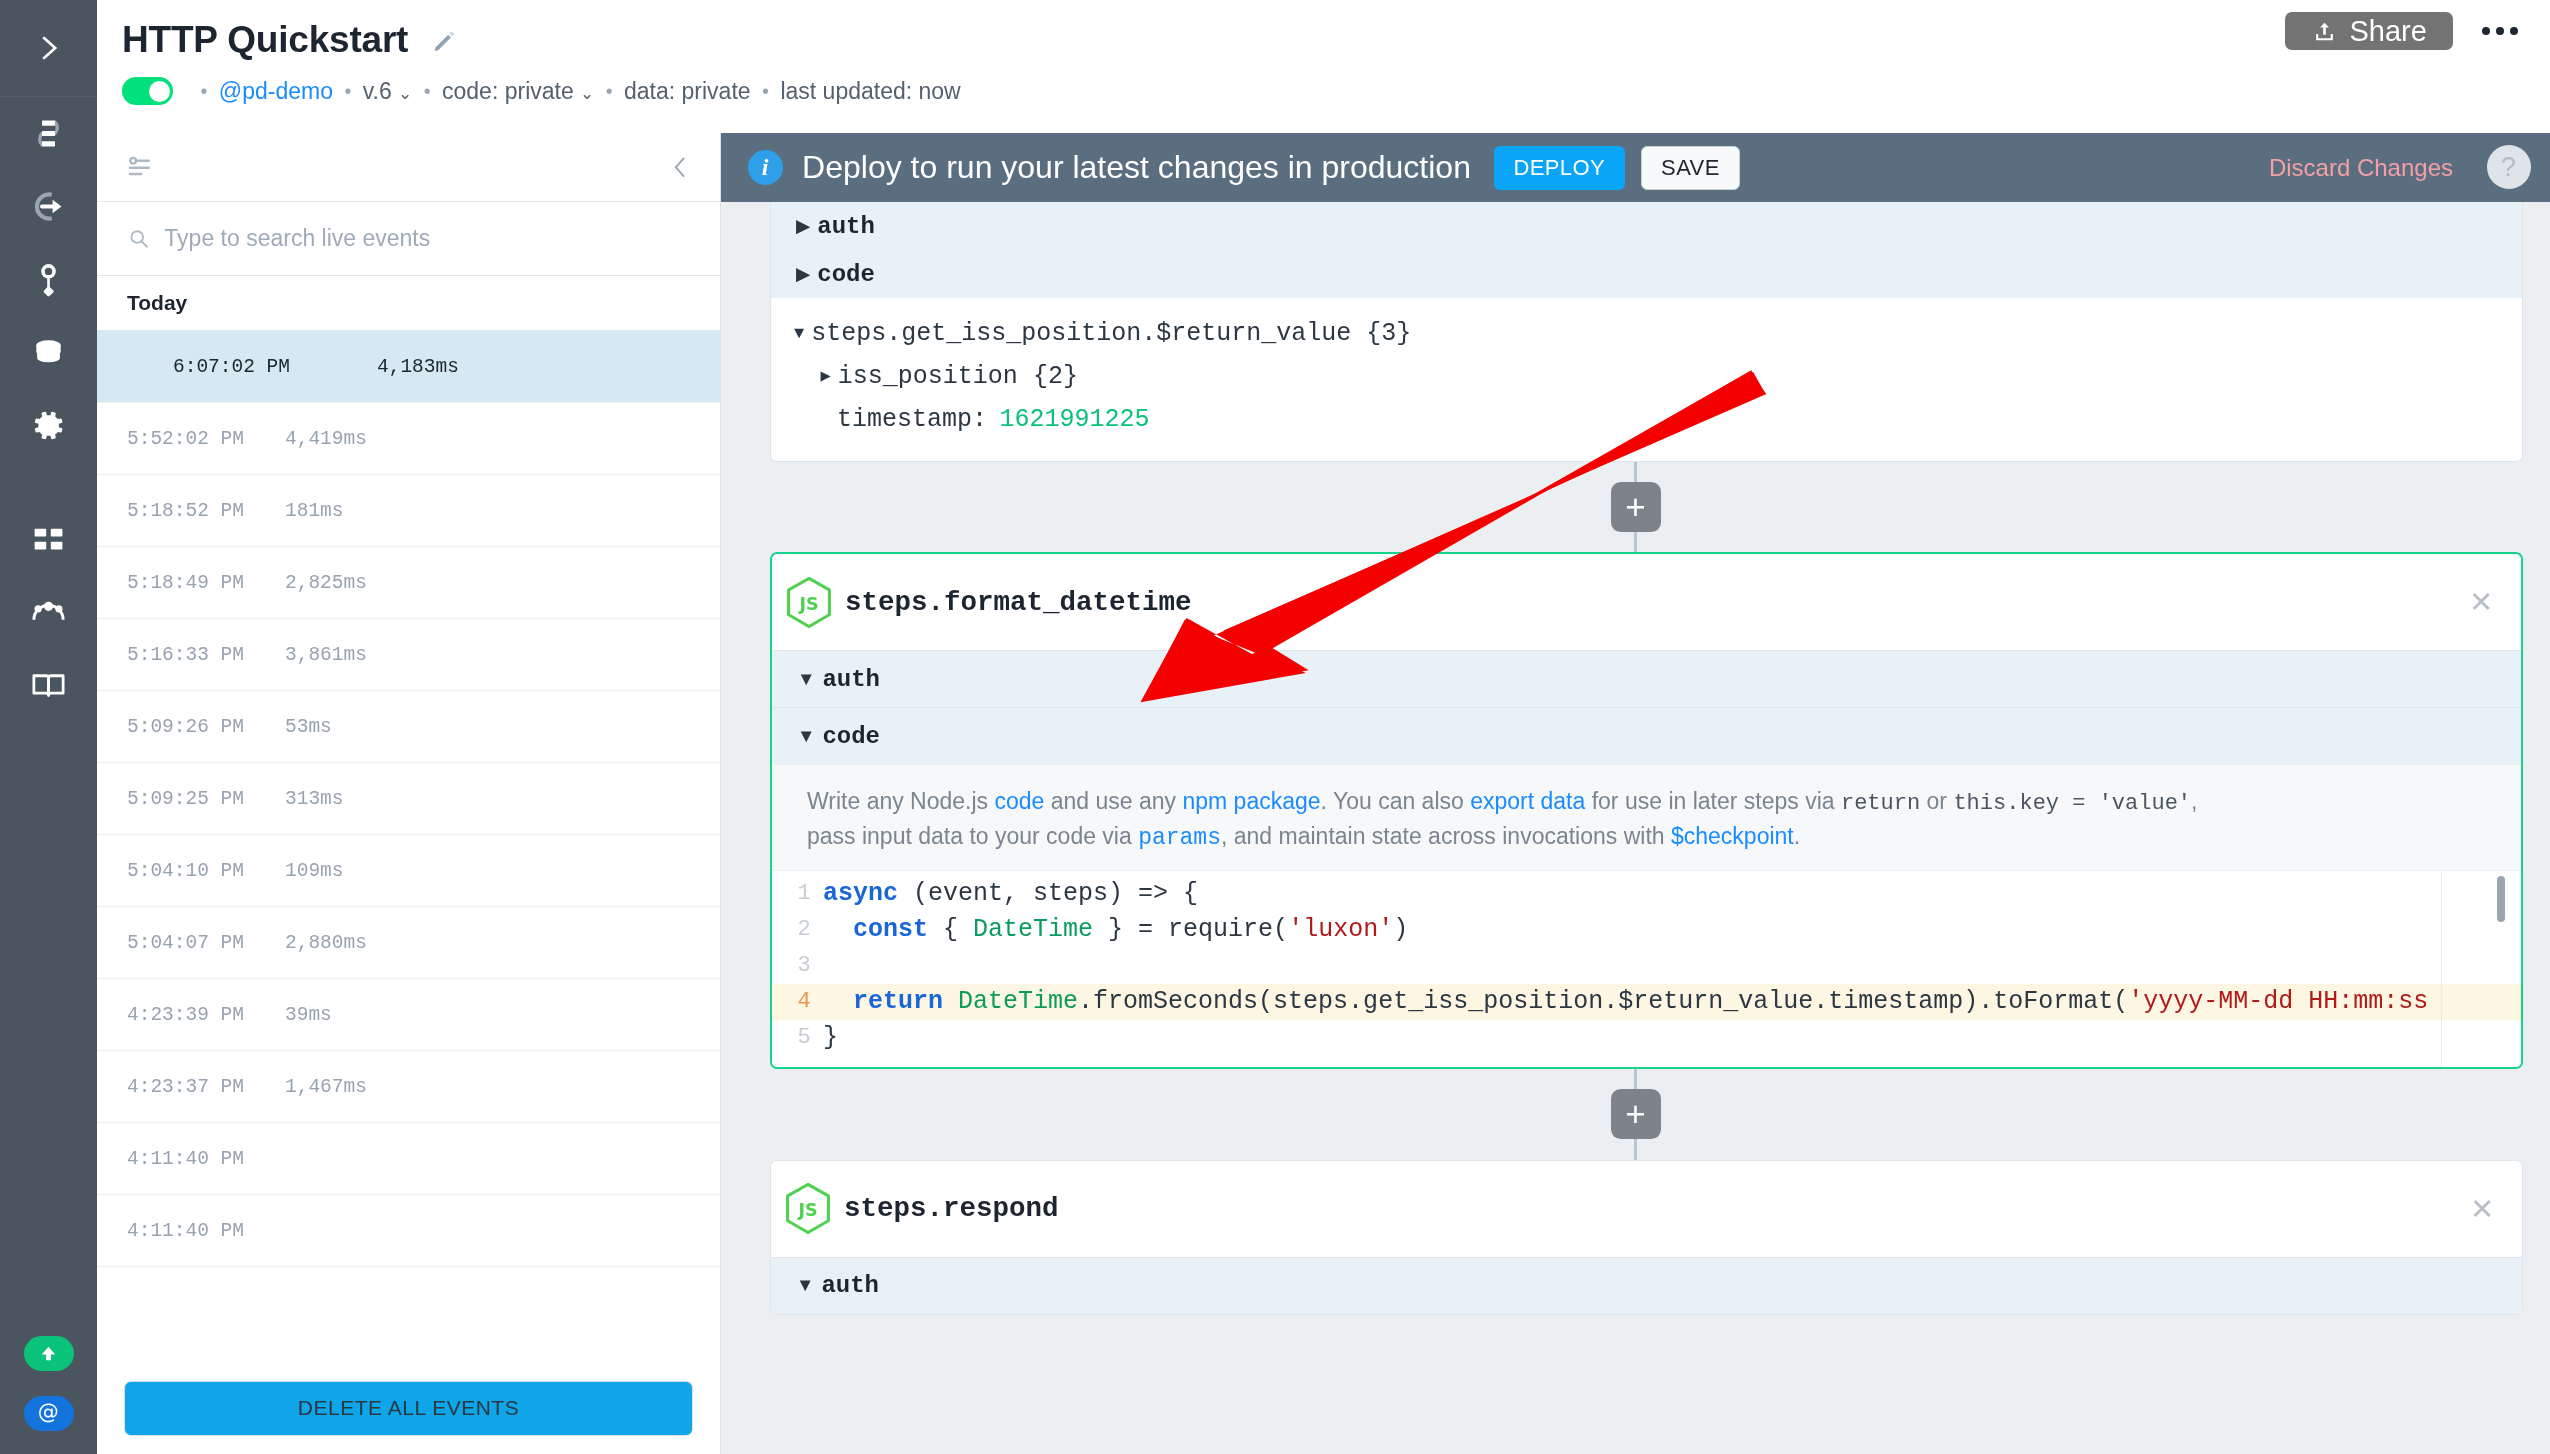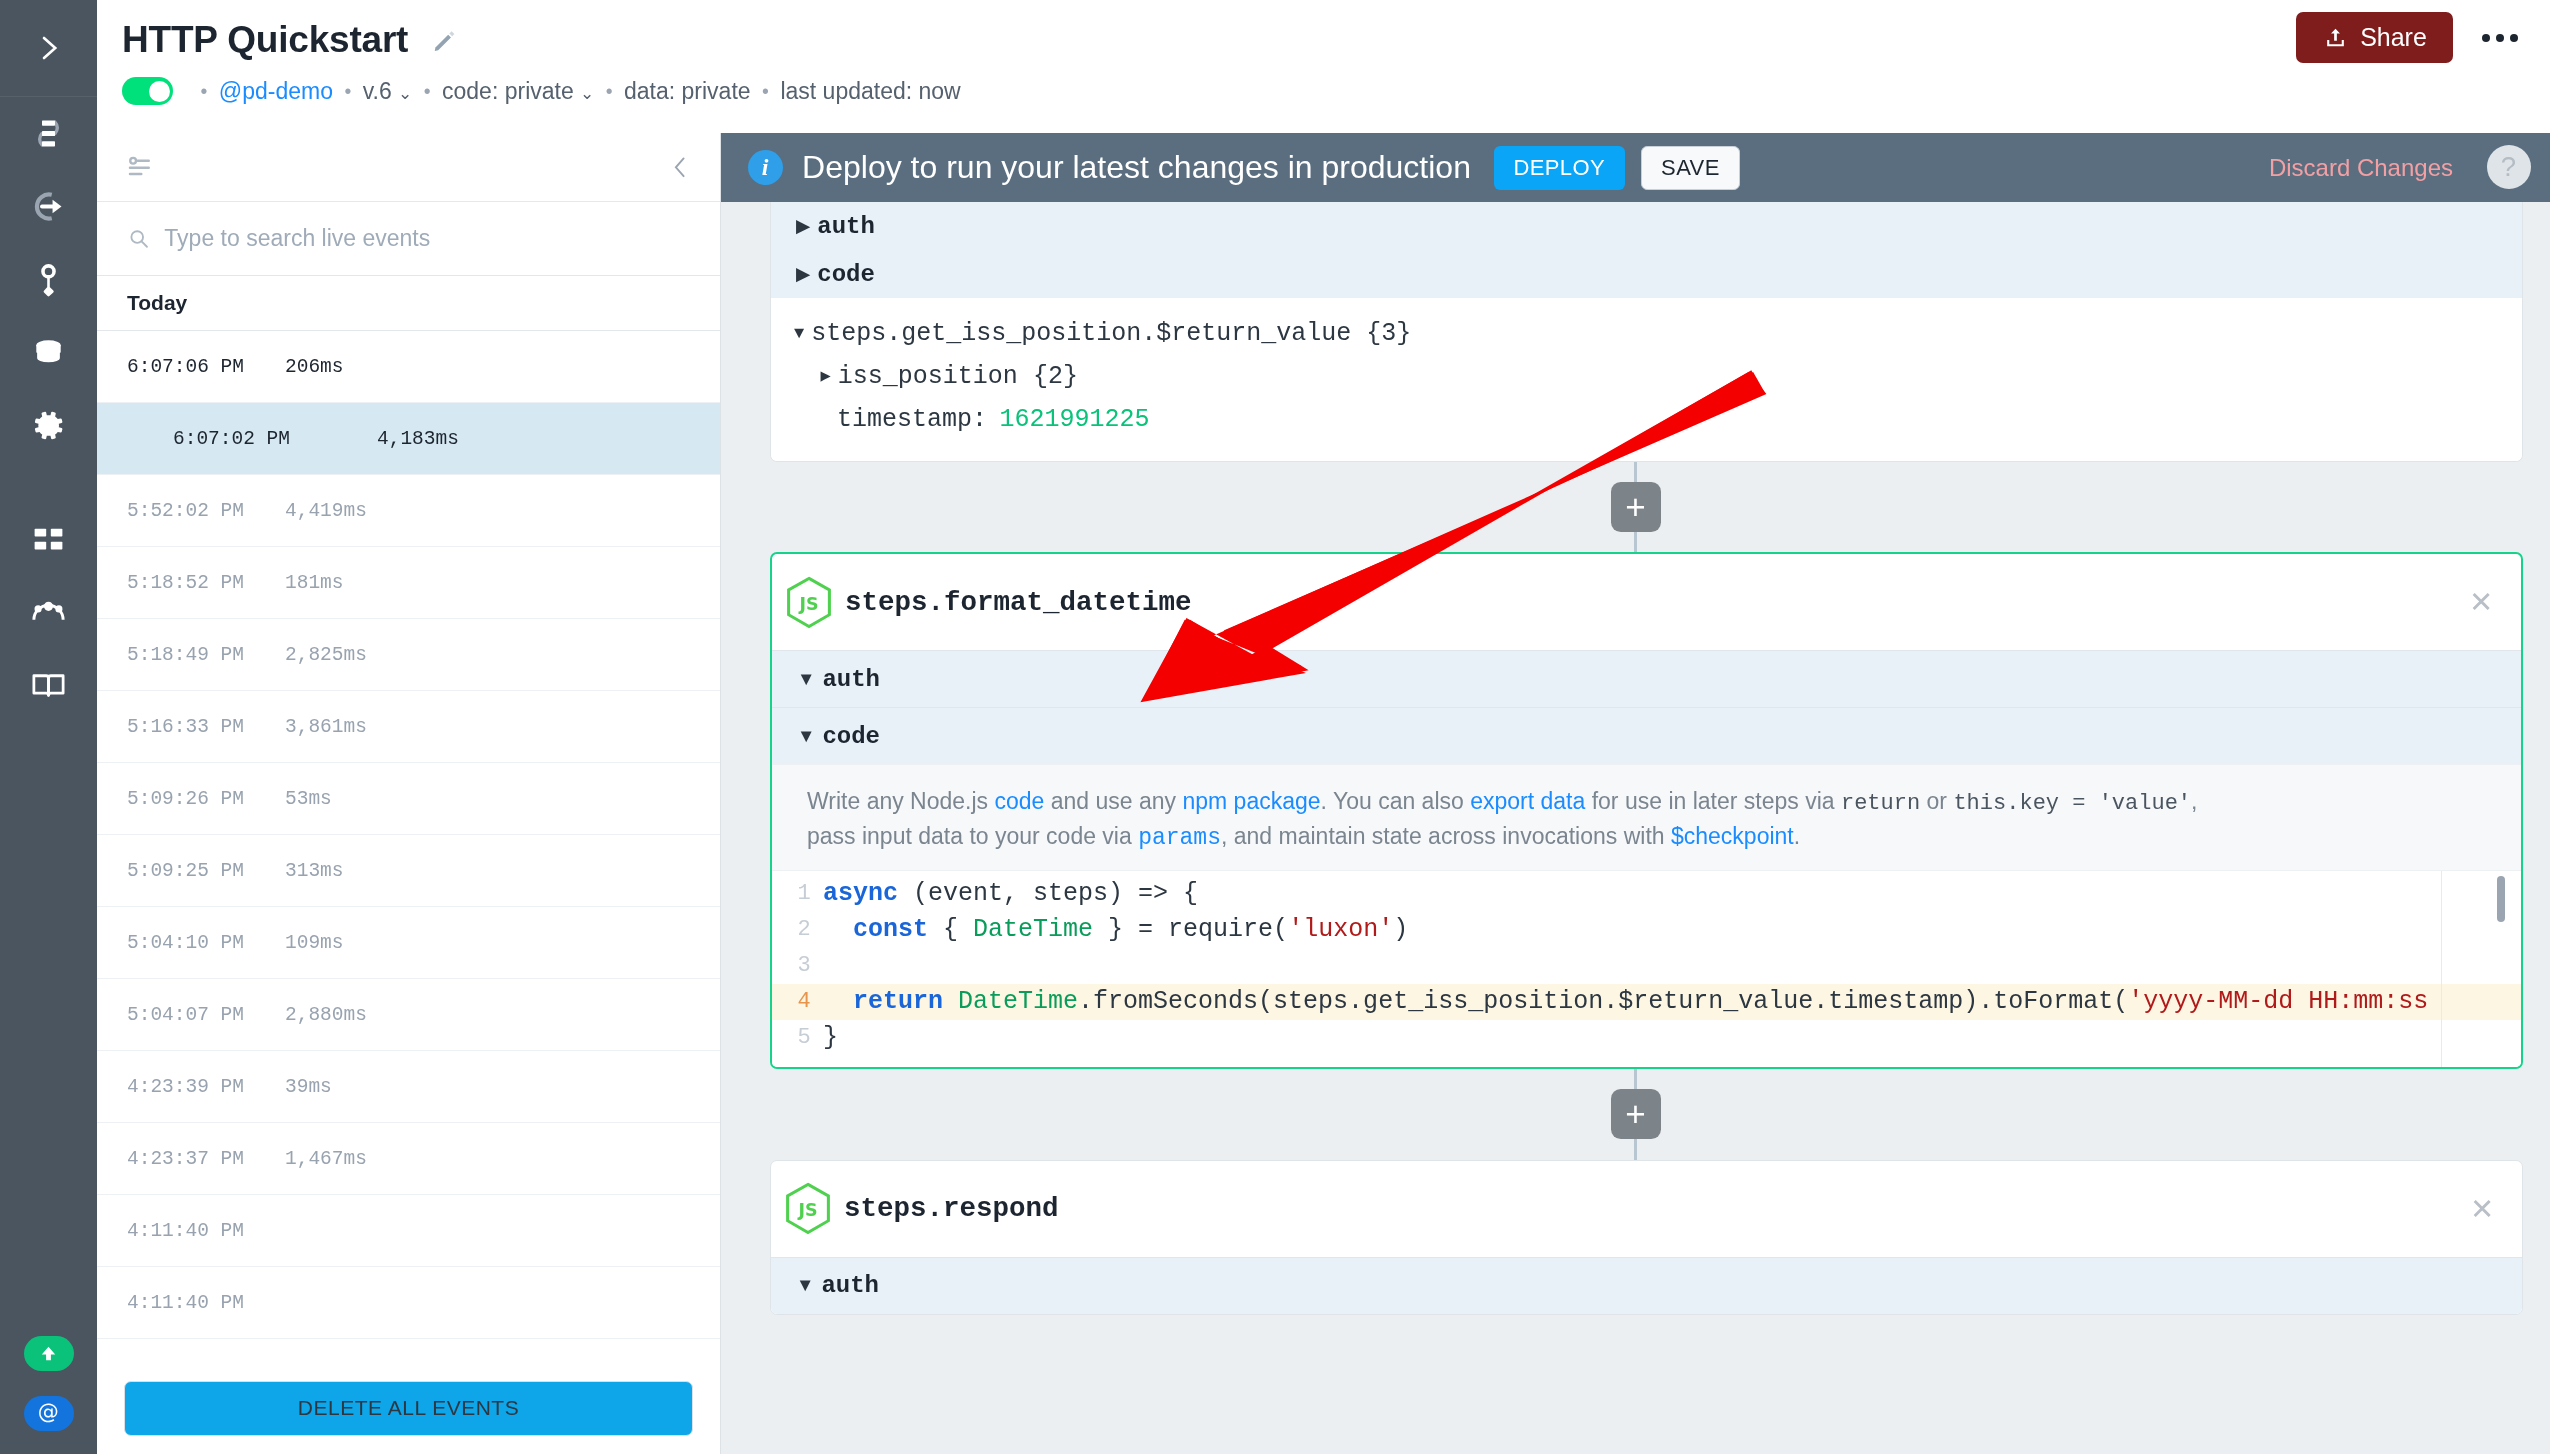--- a/index.html
+++ b/index.html
@@ -70,23 +70,23 @@
   .meta-item { font-size: 23px; color: #55616e; white-space:nowrap; }
   .meta-item.link { color:#1a8cff; cursor:pointer; }
   .meta-item.sel { cursor:pointer; }
   .chev-d { font-size: 17px; color:#55616e; margin-left: 6.2px; }
 
   .hdr-right {
     position: absolute; right: 26.6px; top: 12.4px;
     display:flex; align-items:center; gap: 23px;
   }
   .share-btn {
-    background:#7f1d1d; color:#fff; border-radius:7px;
-    height: 51px; padding: 0 26.6px; display:flex; align-items:center; gap:12.4px;
-    font-size: 25px; font-weight: 400; cursor:pointer; border:none;
+    background:#737373; color:#fff; border-radius:7px;
+    height: 38px; padding: 0 26.6px; display:flex; align-items:center; gap:12.4px;
+    font-size: 29px; font-weight: 400; cursor:pointer; border:none;
   }
   .kebab { display:flex; gap:6.2px; padding: 8.9px 5.3px; cursor:pointer; }
   .kebab i { width:8px; height:8px; border-radius:50%; background:#1d2630; display:block; }
 
   
   .tabs { height: 55px; flex: 0 0 55px; display:flex; align-items:stretch; background:#fff; }
   .tab {
     display:flex; align-items:center; justify-content:center;
     font-size: 20.4px; letter-spacing: 0.5px; color: #3b4754;
     padding: 0 30px; cursor:pointer; font-weight: 400;
@@ -393,24 +393,20 @@
           <svg width="25" height="25" viewBox="0 0 24 24">
             <circle cx="10.5" cy="10.5" r="6" fill="none" stroke="#aeb9c4" stroke-width="1.9"></circle>
             <path d="M15 15 L20.5 20.5" stroke="#aeb9c4" stroke-width="1.9" stroke-linecap="round"></path>
           </svg>
           <input type="text" placeholder="Type to search live events" style="">
         </div>
 
         <div class="ev-today">Today</div>
 
         <div class="ev-list" id="ev-list">
-            <div class="ev-row recent">
-              <div class="t">6:07:06 PM</div>
-              <div class="d">206ms</div>
-            </div>
             <div class="ev-row sel">
               <div class="t">6:07:02 PM</div>
               <div class="d">4,183ms</div>
             </div>
             <div class="ev-row">
               <div class="t">5:52:02 PM</div>
               <div class="d">4,419ms</div>
             </div>
             <div class="ev-row">
               <div class="t">5:18:52 PM</div>

